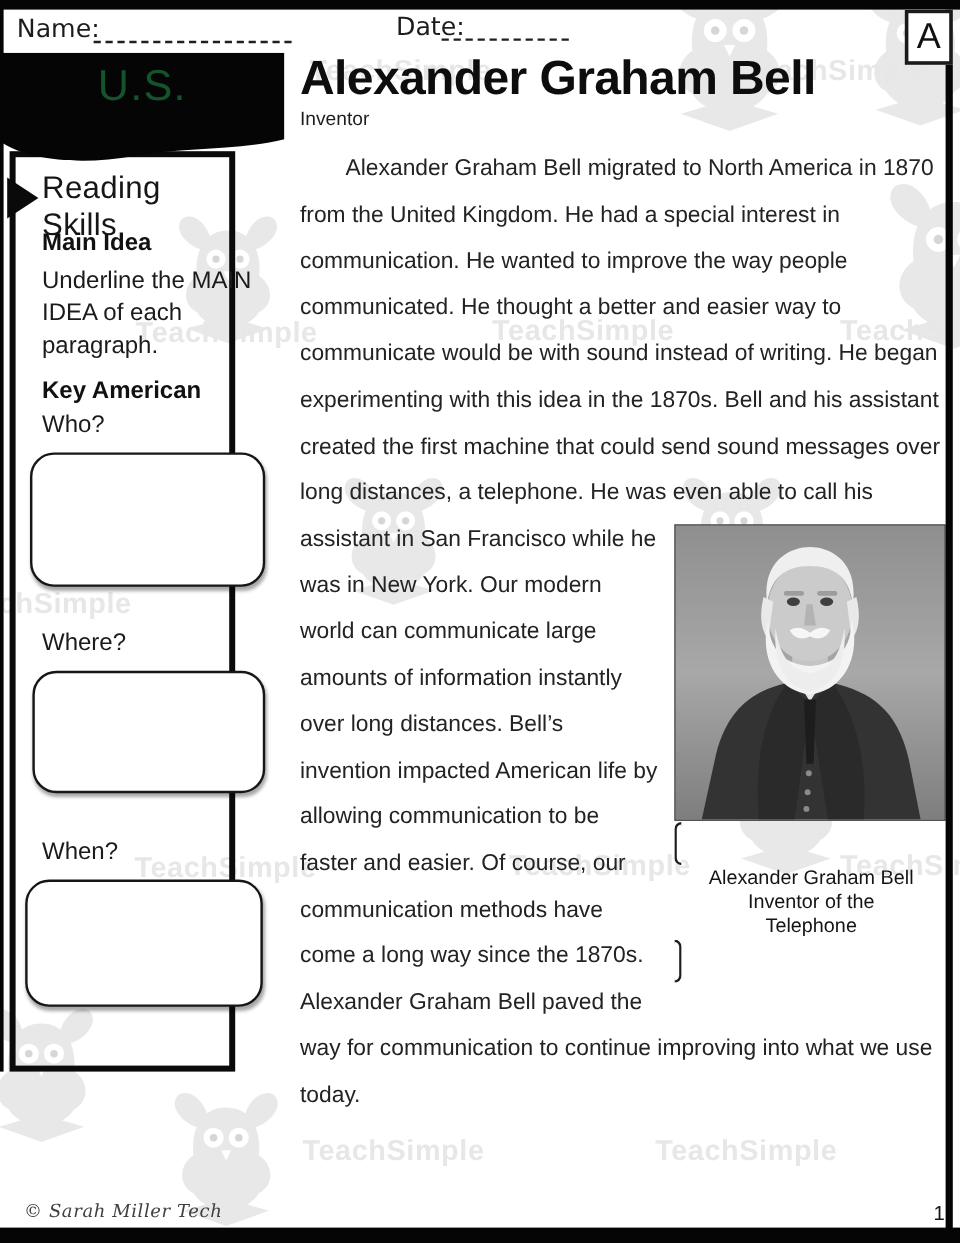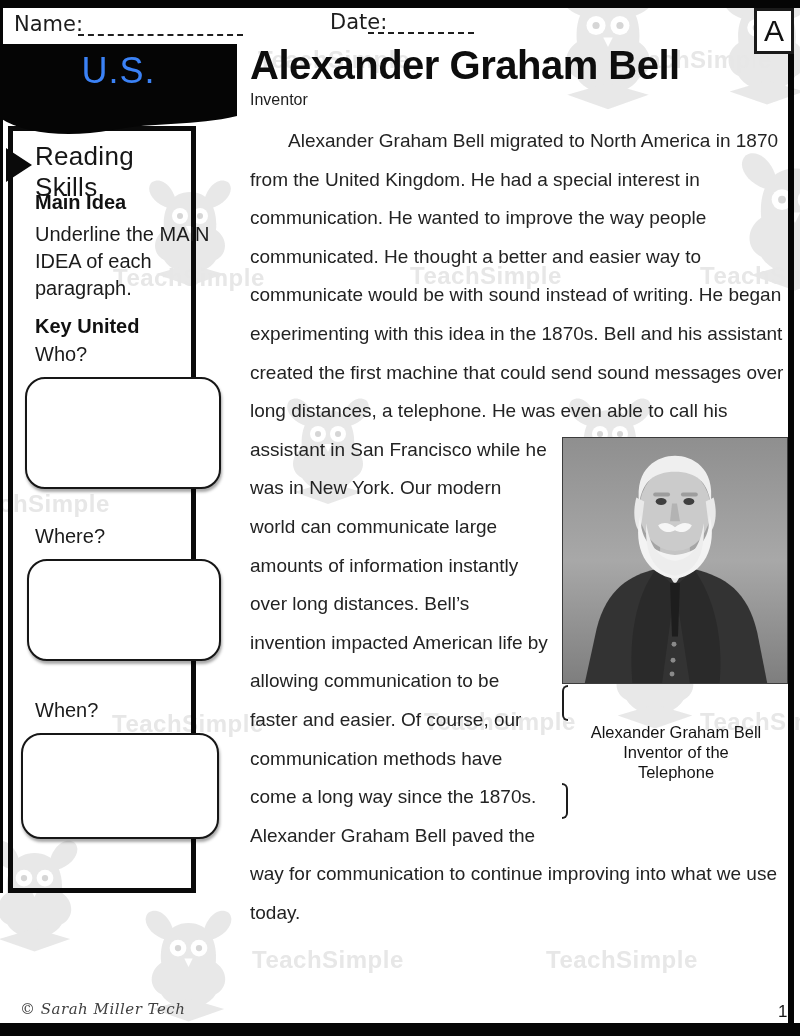--- a/index.html
+++ b/index.html
@@ -28,21 +28,21 @@
   .date-line { left:368px; top:32px; width:106px; }
   .corner-box {
     position:absolute; left:754px; top:8px; width:40px; height:46px; background:#fff;
     border:3px solid #1a1a1a; z-index:7; display:flex; align-items:center; justify-content:center;
     font-size:30px; color:#111;
   }
 
   
   .banner { position:absolute; left:0; top:44px; width:237px; height:98px; z-index:3; }
   .banner svg { position:absolute; left:0; top:0; }
-  .banner-text { position:absolute; left:0; top:6px; width:237px; text-align:center; color:#3b82f6;
+  .banner-text { position:absolute; left:0; top:6px; width:237px; text-align:center; color:#14532d;
                  font-size:36px; line-height:41px; letter-spacing:1px; z-index:2; }
 
   
   .sidebar { position:absolute; left:8px; top:126px; width:188px; height:767px;
              border:5px solid #0a0a0a; z-index:2; background:transparent; }
   .sb-arrow { position:absolute; left:-7px; top:17px; width:0; height:0;
               border-left:26px solid #0a0a0a; border-top:17px solid transparent; border-bottom:17px solid transparent; }
   .sb-title { position:absolute; left:22px; top:10px; font-size:26px; font-weight:400; color:#161616; letter-spacing:.3px; }
   .sb-h { position:absolute; left:22px; font-size:20px; font-weight:700; color:#111; }
   .sb-instr { position:absolute; left:22px; top:90px; width:176px; font-size:20px; line-height:27px; color:#1b1b1b; }
@@ -152,21 +152,21 @@
   <div class="banner-text">
     <div>U.S.</div>
   </div>
 </div>
 
 <div class="sidebar">
   <div class="sb-arrow"></div>
   <div class="sb-title">Reading Skills</div>
   <div class="sb-h" style="top:60px">Main Idea</div>
   <div class="sb-instr">Underline the MAIN IDEA of each paragraph.</div>
-  <div class="sb-h" style="top:184px">Key United</div>
+  <div class="sb-h" style="top:184px">Key American</div>
 
   <div class="sb-q" style="top:212px">Who?</div>
   <div class="answer-box box-who"></div>
 
   <div class="sb-q" style="top:394px">Where?</div>
   <div class="answer-box box-where"></div>
 
   <div class="sb-q" style="top:568px">When?</div>
   <div class="answer-box box-when"></div>
 </div>

